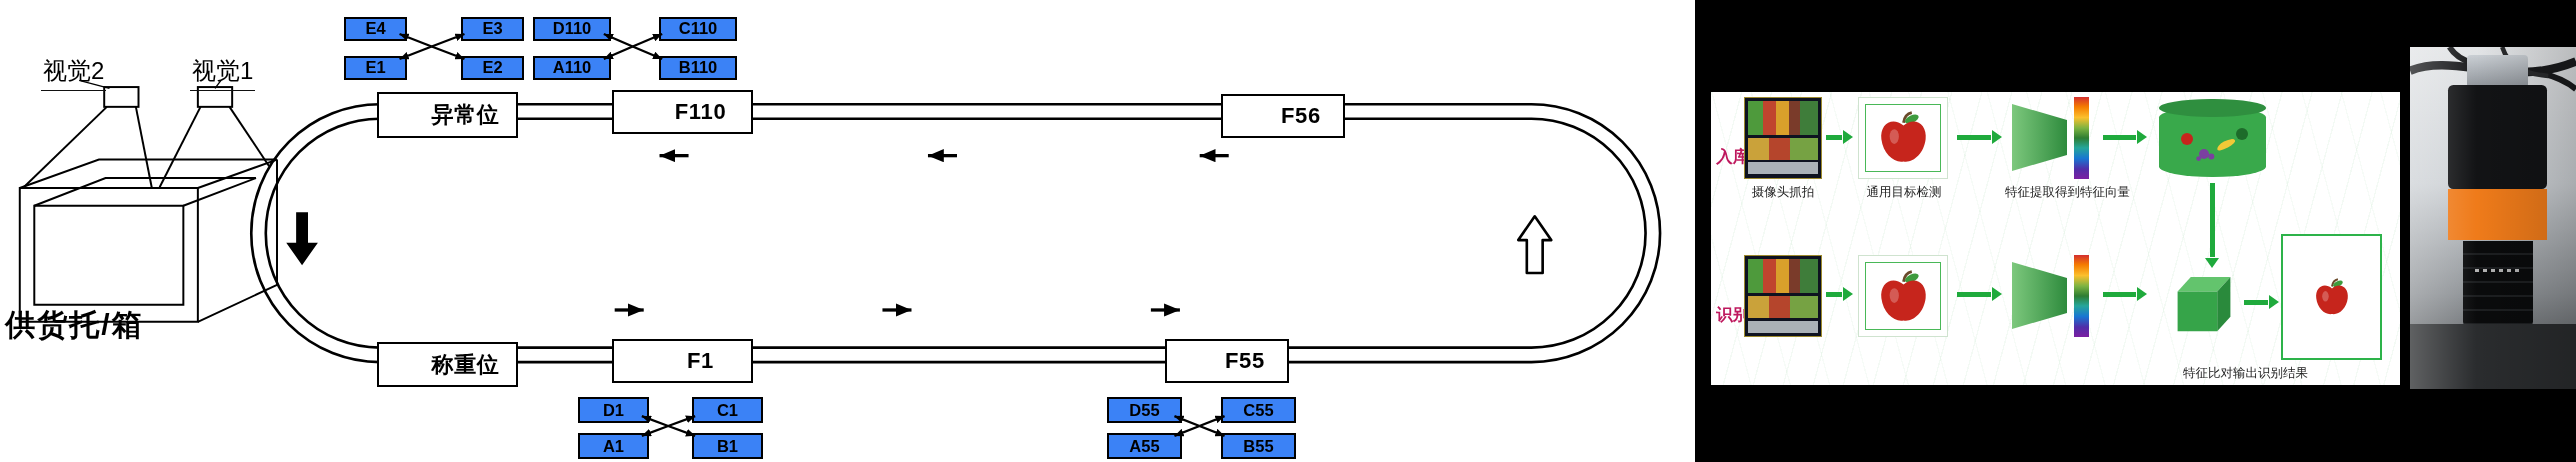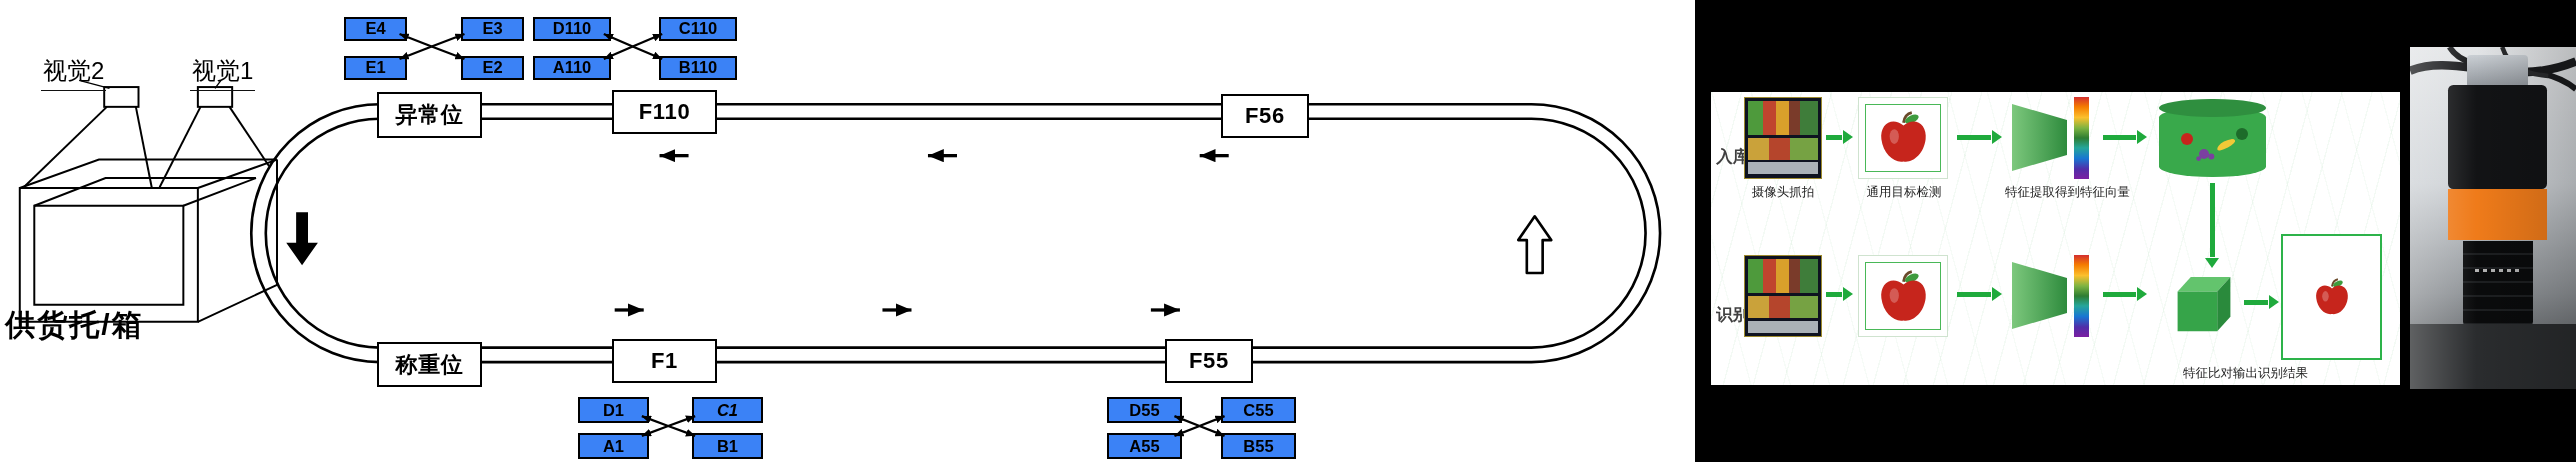--- a/index.html
+++ b/index.html
@@ -3,34 +3,34 @@
 <meta charset="utf-8">
 <style>
   html,body{margin:0;padding:0;background:#000;}
   .screen{position:relative;width:2576px;height:463px;background:#000;overflow:hidden;
           font-family:"Liberation Sans","DejaVu Sans",sans-serif;color:#000;}
 
   
   .diagram-panel{position:absolute;left:0;top:0;width:1695px;height:463px;background:#fff;}
   .lines-svg{position:absolute;left:0;top:0;}
   .station{position:absolute;border:2px solid #000;background:#fff;display:flex;align-items:center;
-           justify-content:center;font-size:22px;font-weight:600;letter-spacing:0.7px;}
+           justify-content:center;font-size:22px;font-weight:600;letter-spacing:0.7px;padding-left:36px;}
   .cluster{position:absolute;}
   .cbox{position:absolute;border:2px solid #000;background:#3b82f6;display:flex;align-items:center;
         justify-content:center;font-size:16.5px;font-weight:600;}
   .xsvg{position:absolute;left:0;top:0;}
   .vlabel{position:absolute;font-size:24px;border-bottom:1.3px solid #111;padding:0 2px 2.6px;}
   .supply{position:absolute;left:5.3px;top:305px;font-size:30px;font-weight:700;letter-spacing:2px;}
 
   
   .flow-panel{position:absolute;left:1711px;top:92px;width:689px;height:293px;background:#fff;overflow:hidden;}
   .flow-panel::before{content:"";position:absolute;inset:0;pointer-events:none;
       background:repeating-linear-gradient(105deg,rgba(60,170,80,0.06) 0 1.3px,transparent 1.3px 29px),
                  repeating-linear-gradient(75deg,rgba(60,170,80,0.045) 0 1.3px,transparent 1.3px 38px);}
-  .fp-label{position:absolute;font-size:16.5px;font-weight:600;color:#404040;}
+  .fp-label{position:absolute;font-size:16.5px;font-weight:600;color:#be185d;}
   .monitor{position:absolute;width:78px;height:82px;background:#0e1220;border:1.3px solid #9d8a2e;box-sizing:border-box;}
   .m-r1{position:absolute;left:3.3px;right:3.3px;top:3.3px;height:34px;
         background:linear-gradient(90deg,#4e9a3c 0 22%,#c0452e 22% 40%,#d9a02b 40% 58%,#7a3b2a 58% 75%,#3f7d3a 75% 100%);}
   .m-r2{position:absolute;left:3.3px;right:3.3px;top:40px;height:22.4px;
         background:linear-gradient(90deg,#caa23a 0 30%,#b5452c 30% 60%,#76a243 60% 100%);}
   .m-base{position:absolute;left:3.3px;right:3.3px;bottom:3.3px;height:12px;background:#aab1b7;}
   .cap{position:absolute;font-size:12.5px;color:#222;text-align:center;white-space:nowrap;}
   .ga{position:absolute;height:5.3px;background:#1faa3c;}
   .ga::after{content:"";position:absolute;right:-10.6px;top:-4.6px;border-left:10.6px solid #1faa3c;
              border-top:7.3px solid transparent;border-bottom:7.3px solid transparent;}
@@ -176,21 +176,21 @@
             <line x1="151" y1="45" x2="196" y2="26"></line>
           <line x1="151" y1="45" x2="107" y2="64"></line>
             <line x1="151" y1="45" x2="196" y2="64"></line>
         </g>
       </svg>
     </div>
 
 
     <div class="cluster" style="left:578px;top:397px;width:181px;height:58px;">
       <div class="cbox" style="left:0;top:0;width:67px;height:22.4px;">D1</div>
-      <div class="cbox" style="left:114px;top:0;width:67px;height:22.4px;font-style:italic;">C1</div>
+      <div class="cbox" style="left:114px;top:0;width:67px;height:22.4px;">C1</div>
       <div class="cbox" style="left:0;top:36px;width:67px;height:22px;">A1</div>
       <div class="cbox" style="left:114px;top:36px;width:67px;height:22px;">B1</div>
       <svg class="xsvg" width="181" height="58" viewBox="0 0 275 88">
         <defs>
             <marker id="mk-g1" markerUnits="userSpaceOnUse" markerWidth="16" markerHeight="12" refX="14" refY="6" orient="auto">
               <path d="M0,0 L14,6 L0,12 Z" fill="#000"></path>
             </marker>
           </defs>
         <g stroke="#000" stroke-width="3.5" marker-end="url(#mk-g1)">
           <line x1="137" y1="44" x2="97" y2="29"></line>

